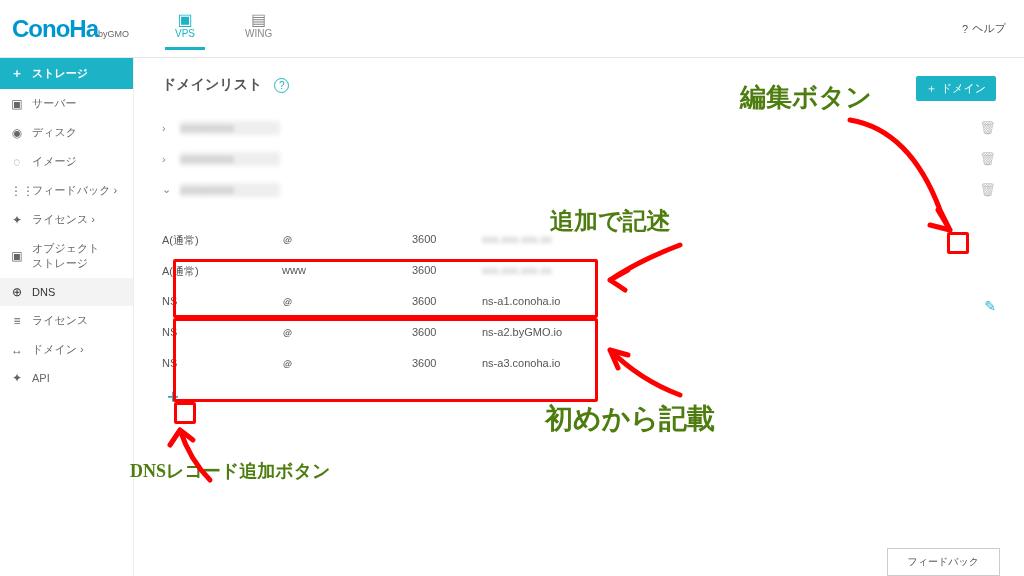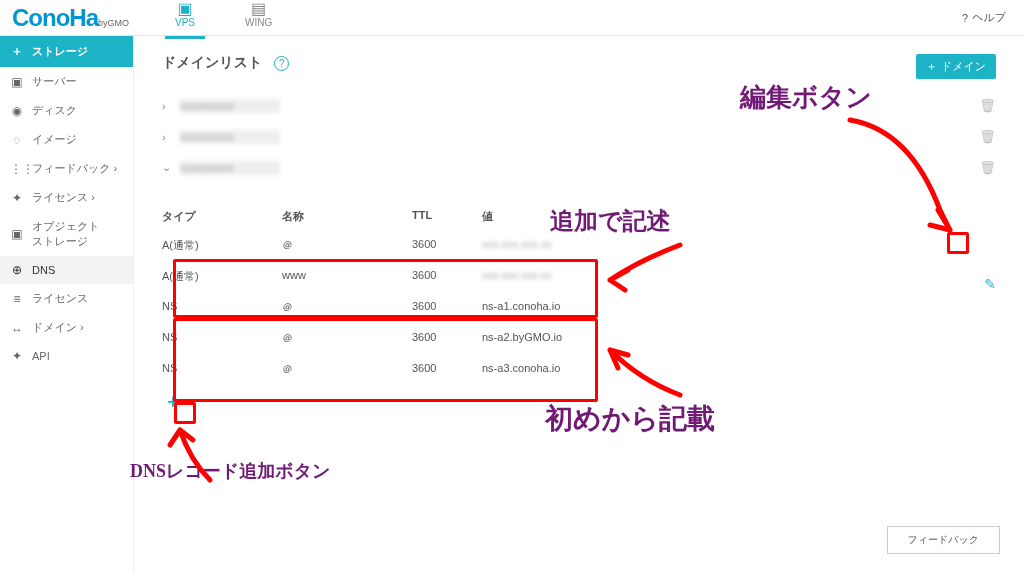--- a/index.html
+++ b/index.html
@@ -1,17 +1,17 @@
 <!DOCTYPE html>
 <html><head>
 <meta charset="utf-8">
 <style>
 *{box-sizing:border-box;margin:0;padding:0;font-family:"Hiragino Kaku Gothic ProN","メイリオ",sans-serif}
 body{width:1024px;height:576px;overflow:hidden;background:#fff;position:relative;color:#555;font-size:12px}
-.top{height:36px;border-bottom:1px solid #e5e5e5;display:flex;align-items:center}
+.top{height:58px;border-bottom:1px solid #e5e5e5;display:flex;align-items:center}
 .logo{width:135px;padding:0 12px;font-size:24px;font-weight:700;color:#0097d0;letter-spacing:-1px}
 .logo small{font-size:9px;color:#666;font-weight:400;letter-spacing:0}
 .navtabs{display:flex;gap:30px;padding-left:30px}
 .navtab{display:flex;flex-direction:column;align-items:center;padding:4px 10px 8px;font-size:10px;color:#888;cursor:pointer}
 .navtab.active{color:#1db3c6;border-bottom:3px solid #1db3c6}
 .navtab .ic{font-size:16px;line-height:1}
 .help{margin-left:auto;margin-right:18px;font-size:11px;color:#555;display:flex;align-items:center;gap:4px}
 .body{display:flex;height:536px}
 .sidebar{width:134px;background:#fff;border-right:1px solid #eee}
 .side-item{display:flex;align-items:center;gap:8px;padding:7px 10px;font-size:11px;color:#666;cursor:pointer;border-bottom:0}
@@ -32,21 +32,21 @@
 .rec-row{display:flex;padding:8px 0;font-size:11px;color:#555}
 .c-type{width:120px}
 .c-name{width:130px}
 .c-ttl{width:70px}
 .c-val{width:120px}
 .blur{filter:blur(2px);color:#aaa}
 .editbtn{position:absolute;right:28px;top:240px;color:#1db3c6;font-size:14px}
 .addbtn{color:#1db3c6;font-size:18px;font-weight:700;margin-top:4px;margin-left:2px}
 .feedback{position:absolute;bottom:18px;right:24px;border:1px solid #ccc;padding:6px 20px;font-size:10px;color:#555}
 
-.anno{position:absolute;font-family:"Comic Sans MS",cursive;color:#701a75;font-weight:700;pointer-events:none}
+.anno{position:absolute;font-family:"Comic Sans MS",cursive;color:#4d7c0f;font-weight:700;pointer-events:none}
 .redbox{position:absolute;border:3px solid #ff0000;pointer-events:none;border-radius:2px}
 svg.arrow{position:absolute;pointer-events:none}
 </style>
 </head>
 <body>
 
 <div class="top">
   <div class="logo">
     <span>ConoHa</span><small>byGMO</small>
   </div>
@@ -137,26 +137,20 @@
           <span class="trash">🗑</span>
         </div>
         <div class="domain-row">
           <span class="chev">⌄</span>
           <span class="dname blur">xxxxxxxxx</span>
           <span class="trash">🗑</span>
         </div>
       </div>
 
     <div class="records">
-      <div class="rec-head">
-        <div class="c-type">タイプ</div>
-        <div class="c-name">名称</div>
-        <div class="c-ttl">TTL</div>
-        <div class="c-val">値</div>
-      </div>
       <div id="records">
           <div class="rec-row">
             <div class="c-type">A(通常)</div>
             <div class="c-name">＠</div>
             <div class="c-ttl">3600</div>
             <div class="c-val blur">xxx.xxx.xxx.xx</div>
           </div>
           <div class="rec-row">
             <div class="c-type">A(通常)</div>
             <div class="c-name">www</div>

